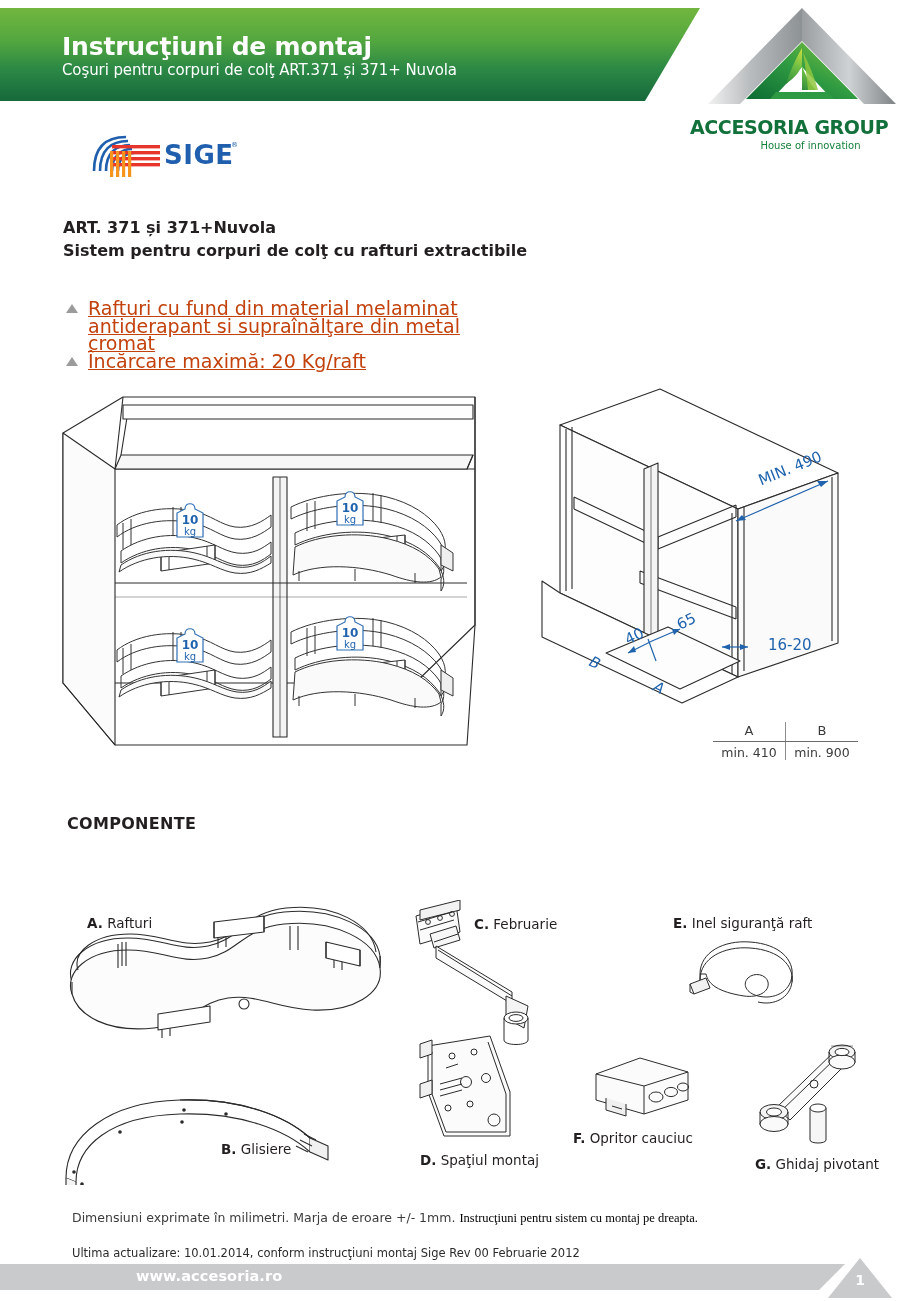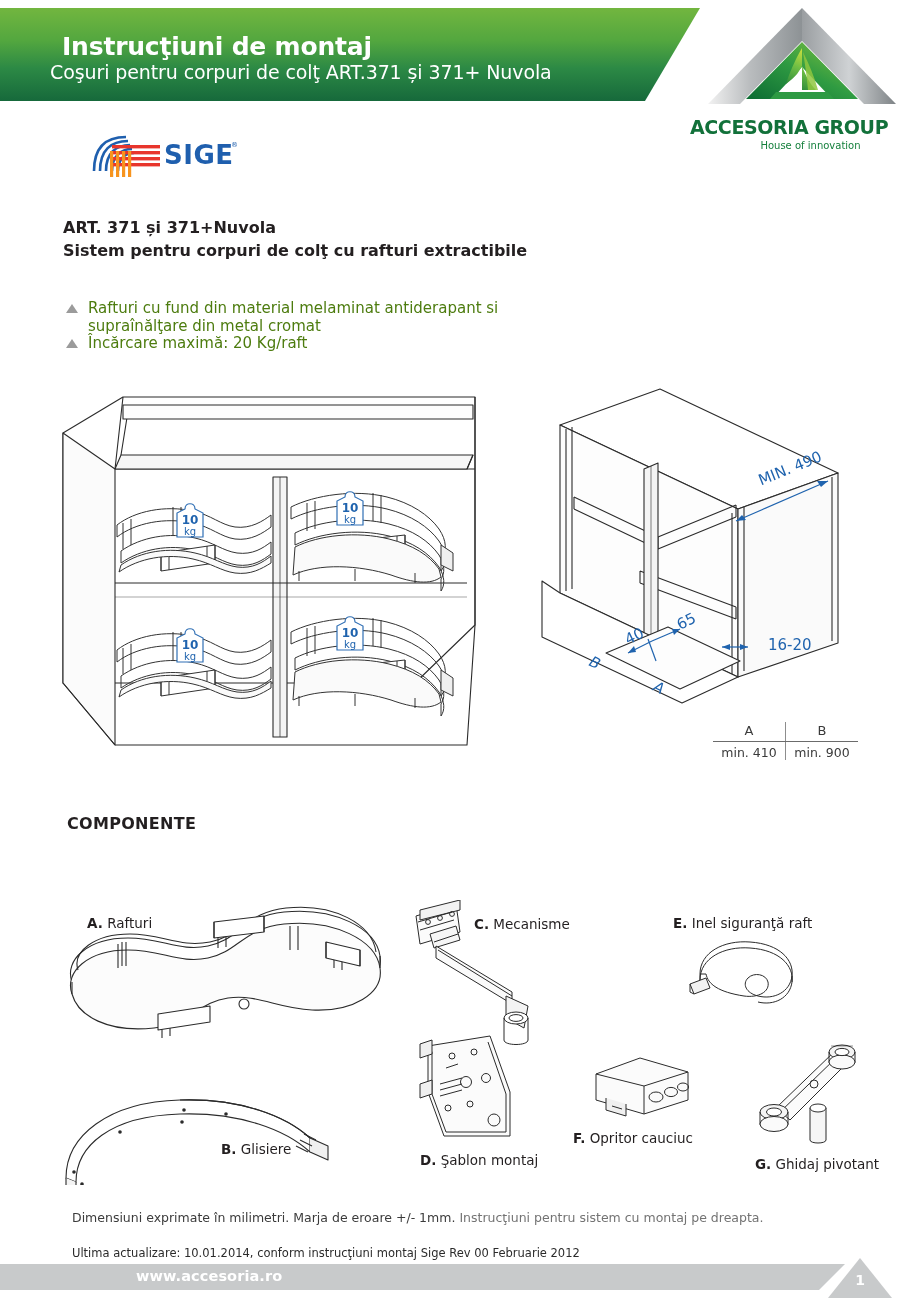--- a/index.html
+++ b/index.html
@@ -28,22 +28,22 @@
     position: absolute;
     left: 62px; top: 32px;
     font-size: 25px;
     font-weight: bold;
     color: #ffffff;
     letter-spacing: -0.2px;
     white-space: nowrap;
   }
   .header-subtitle {
     position: absolute;
-    left: 50px; top: 61px;
-    font-size: 19px;
+    left: 62px; top: 61px;
+    font-size: 15px;
     font-weight: normal;
     color: #ffffff;
     letter-spacing: -0.1px;
     white-space: nowrap;
   }
 
   
   .acc-logo {
     position: absolute;
     left: 690px; top: 4px;
@@ -91,23 +91,24 @@
 
   
   .features {
     position: absolute;
     left: 64px; top: 300px;
     width: 460px;
   }
   .feat-row {
     position: relative;
     padding-left: 24px;
-    font-size: 15px;
+    font-size: 19px;
     line-height: 17.5px;
-    color: #4d7c0f;
+    color: #c2410c;
+    text-decoration: underline;
   }
   .feat-tri {
     position: absolute;
     left: 2px; top: 4px;
     width: 0; height: 0;
     border-left: 6px solid transparent;
     border-right: 6px solid transparent;
     border-bottom: 9px solid #9b9b9b;
   }
 
@@ -157,21 +158,21 @@
   .comp-label b { font-weight: bold; }
 
   
   .foot-note {
     position: absolute;
     left: 72px; top: 1210px;
     font-size: 12.5px;
     color: #3b3b3b;
     white-space: nowrap;
   }
-  .foot-note .dim { color: #737373; }
+  .foot-note .dim { color: #000000; font-family: Liberation Serif, serif; }
   .foot-update {
     position: absolute;
     left: 72px; top: 1246px;
     font-size: 11.5px;
     color: #2b2b2b;
     white-space: nowrap;
   }
   .foot-bar {
     position: absolute;
     left: 0; top: 1264px;
@@ -562,21 +563,21 @@
     <path d="M26 50 L100 96"></path>
     <path d="M94 96 L116 106 L112 128 L94 118 Z" fill="#f4f4f4"></path>
     <ellipse cx="104" cy="118" rx="12" ry="6" fill="#ffffff"></ellipse>
     <path d="M92 118 L92 140 C 92 146, 116 146, 116 140 L 116 118"></path>
     <ellipse cx="104" cy="118" rx="7" ry="3.4"></ellipse>
   </g>
 </svg>
 </div>
 <div class="comp-label" style="left:474px; top:916px;">
   <b>C.</b>
-  <span>Mecanisme</span>
+  <span>Februarie</span>
 </div>
 
 <div class="dwg" style="left:418px; top:1032px;">
 <svg width="110" height="115" viewBox="0 0 110 115">
   <g fill="none" stroke="#2b2b2b" stroke-width="1.0" stroke-linejoin="round">
     <path d="M10 14 L72 4 L92 60 L92 104 L26 104 L10 60 Z" fill="#fbfbfb"></path>
     <path d="M10 14 L14 20 L14 62 L28 100 L88 100 L88 62 L70 10"></path>
     <path d="M2 12 L14 8 L14 22 L2 26 Z" fill="#f0f0f0"></path>
     <path d="M2 52 L14 48 L14 62 L2 66 Z" fill="#f0f0f0"></path>
     <circle cx="34" cy="24" r="3"></circle>
@@ -586,21 +587,21 @@
     <circle cx="30" cy="76" r="3"></circle>
     <circle cx="52" cy="72" r="3"></circle>
     <circle cx="76" cy="88" r="6"></circle>
     <path d="M22 52 L44 46 M22 58 L44 52 M22 64 L44 58"></path>
     <path d="M28 36 L40 32"></path>
   </g>
 </svg>
 </div>
 <div class="comp-label" style="left:420px; top:1152px;">
   <b>D.</b>
-  <span>Şablon montaj</span>
+  <span>Spaţiul montaj</span>
 </div>
 
 <div class="dwg" style="left:688px; top:938px;">
 <svg width="115" height="72" viewBox="0 0 115 72">
   <g fill="none" stroke="#2b2b2b" stroke-width="1.0" stroke-linejoin="round">
     <path d="M12 36 C 12 14, 36 2, 62 4 C 92 6, 106 22, 104 38
              C 102 54, 86 62, 70 58 C 58 55, 54 46, 60 40
              C 66 34, 78 36, 80 44 C 82 54, 70 60, 56 58
              C 30 54, 20 46, 18 36 Z" fill="#ffffff"></path>
     <path d="M12 42 C 12 20, 36 8, 62 10 C 92 12, 106 28, 104 44

